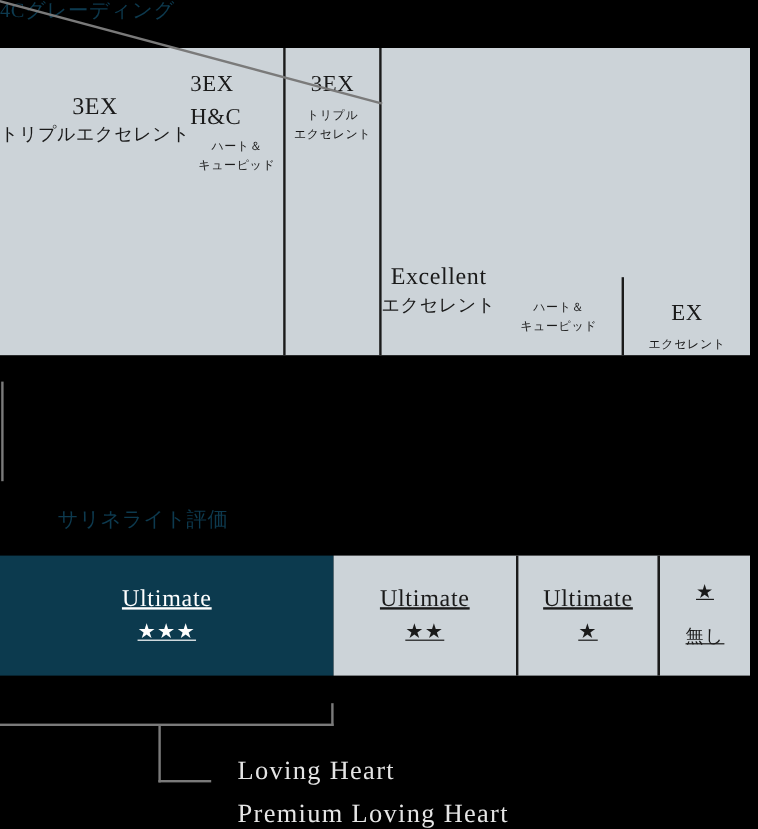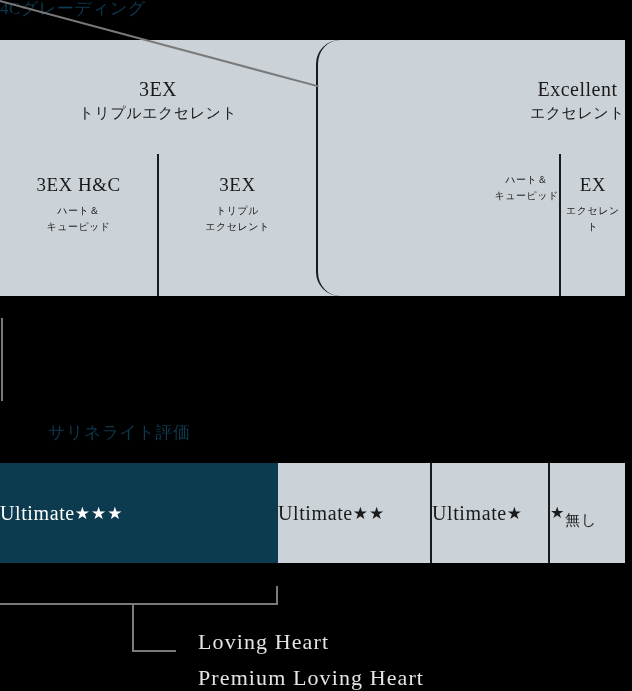--- a/index.html
+++ b/index.html
@@ -34,23 +34,22 @@
     left: 0px;
     top: 40px;
     width: 625px;
     height: 256px;
     background: #ccd3d8;
     display: flex;
   }
   .grade-group {
     position: relative;
     display: flex;
-    flex-direction: column;
-    box-sizing: border-box;
-    border-radius: 24px;
+    flex-direction: row;
+    box-sizing: border-box;
   }
   #grade-group-3ex { width: 316px; }
   #grade-group-ex  { width: 309px; border-left: 2px solid #1a1a1a; align-items: flex-end; }
 
   .group-header {
     height: 114px;
     display: flex;
     flex-direction: column;
     align-items: center;
     justify-content: center;
@@ -120,26 +119,27 @@
   #sarine-row {
     position: absolute;
     left: 0px;
     top: 463px;
     width: 625px;
     height: 100px;
     display: flex;
   }
   .rate-cell {
     display: flex;
-    flex-direction: row;
+    flex-direction: column;
     align-items: center;
-    justify-content: flex-start;
+    justify-content: center;
     box-sizing: border-box;
     background: #ccd3d8;
     color: #1a1a1a;
+    text-decoration: underline;
   }
   .rate-cell.highlight {
     background: #0c3a4e;
     color: #ffffff;
   }
   .rate-cell + .rate-cell { border-left: 2px solid #1a1a1a; }
   .rate-cell.highlight + .rate-cell { border-left: none; }
   #rate-cell-0 { width: 278px; }
   #rate-cell-1 { width: 152px; }
   #rate-cell-2 { width: 118px; }

